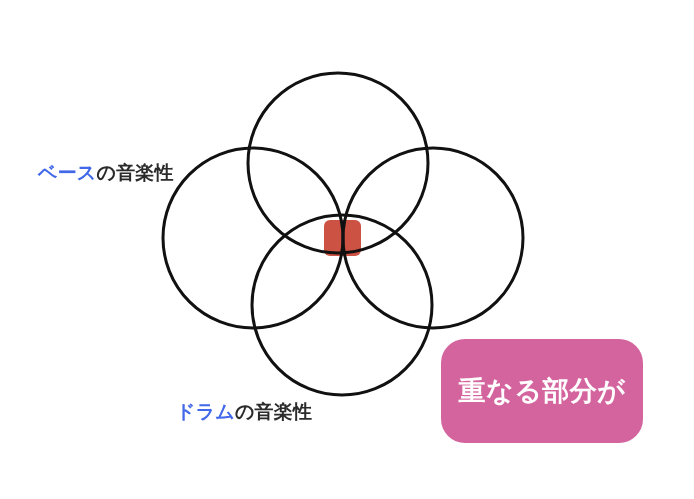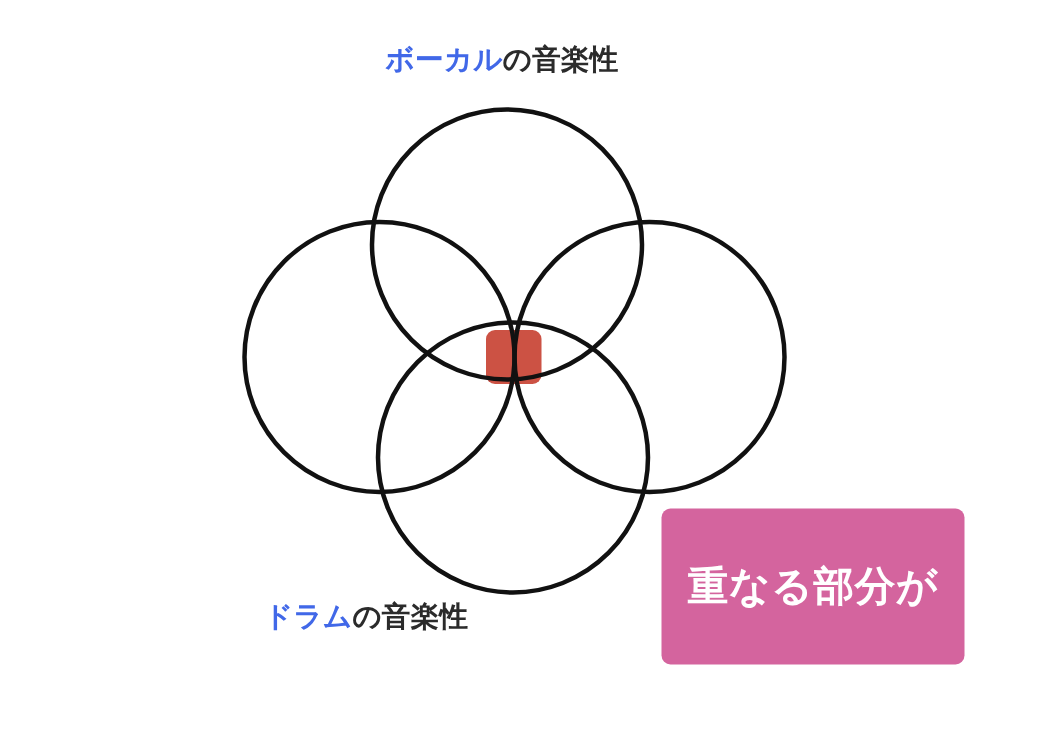--- a/index.html
+++ b/index.html
@@ -53,21 +53,21 @@
   #label-drums  { left: 176px; top: 402px; }
 
   
   #callout-badge {
     position: absolute;
     left: 441px;
     top: 339px;
     width: 202px;
     height: 104px;
     background: #d4649e;
-    border-radius: 6px;
+    border-radius: 24px;
     display: flex;
     flex-direction: column;
     align-items: center;
     justify-content: center;
     box-sizing: border-box;
     padding: 0 6px;
   }
   #callout-badge .badge-line {
     color: #ffffff;
     font-size: 27px;
@@ -88,24 +88,24 @@
     <rect x="324" y="220" width="37" height="36" rx="6" ry="6" fill="#cc5244"></rect>
 
     <g fill="none" stroke="#111111" stroke-width="3">
       <circle cx="338" cy="163" r="90"></circle>
       <circle cx="253" cy="238" r="90"></circle>
       <circle cx="433" cy="238" r="90"></circle>
       <circle cx="342" cy="305" r="90"></circle>
     </g>
   </svg>
 
-  <div class="venn-label" id="label-vocal">
-    <span class="accent">ボーカル</span><span>の音楽性</span>
+
+  <div class="venn-label" id="label-bass">
+    <span class="accent">ベース</span><span>の音楽性</span>
   </div>
-
 
 
   <div class="venn-label" id="label-drums">
     <span class="accent">ドラム</span><span>の音楽性</span>
   </div>
 
   <div id="callout-badge">
     <div class="badge-line">重なる部分が</div>
   </div>
 

